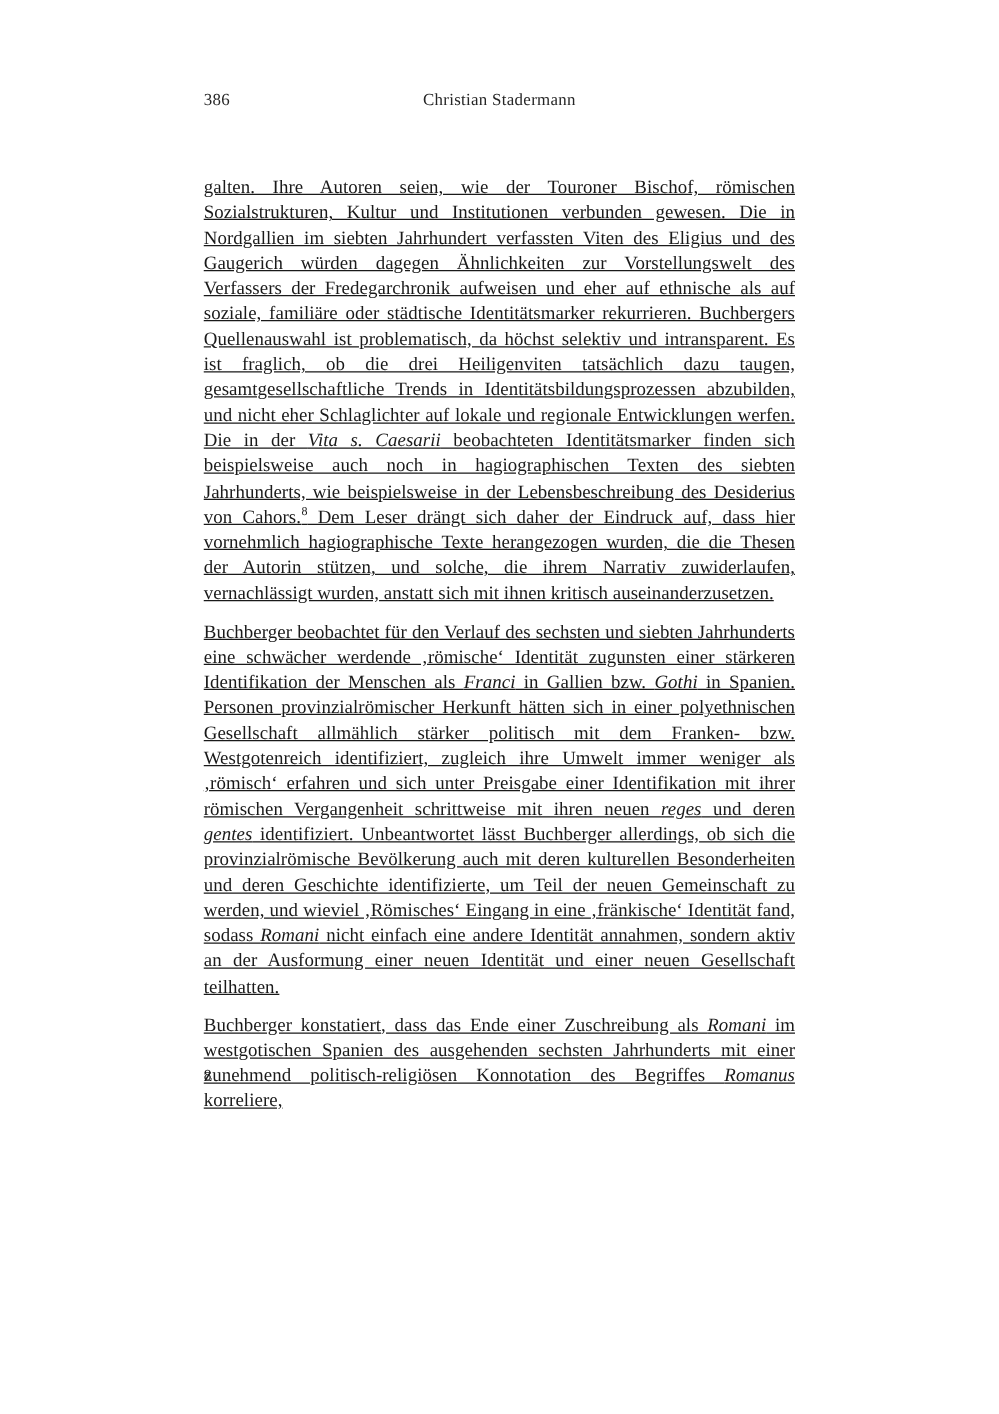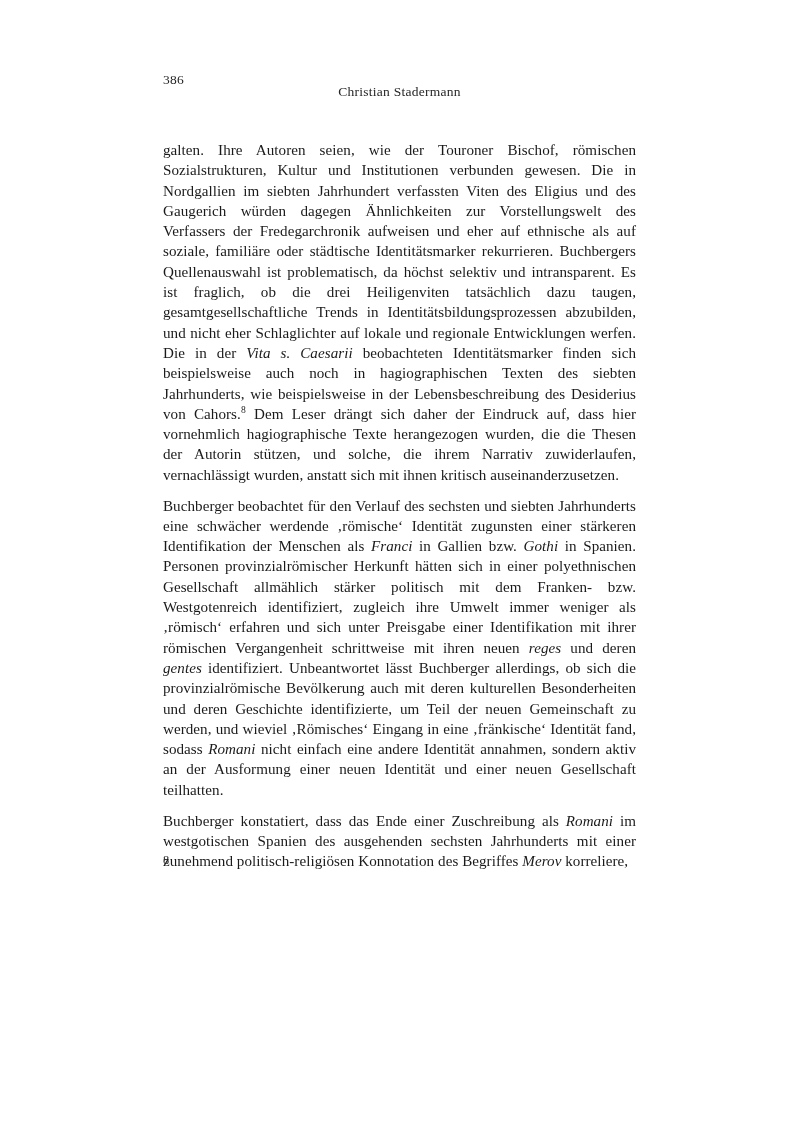--- a/index.html
+++ b/index.html
@@ -35,21 +35,21 @@
     position: absolute;
     left: 0;
     top: 0;
     font-size: 13.5px;
     color: #262626;
     letter-spacing: 0.2px;
   }
   .running-title {
     position: absolute;
     left: 0;
-    top: 12px;
+    top: 0;
     width: 473px;
     text-align: center;
     font-size: 13.5px;
     color: #262626;
     letter-spacing: 0.25px;
   }
 
   
   .textblock {
     position: absolute;
@@ -59,20 +59,21 @@
   }
   .para {
     margin: 0 0 10.5px 0;
     font-size: 15.1px;
     line-height: 20.3px;
     text-align: justify;
     text-justify: inter-word;
     hyphens: manual;
     color: #1a1a1a;
     letter-spacing: 0.05px;
+    text-decoration: underline;
   }
   .para:last-child {
     margin-bottom: 0;
   }
   .it {
     font-style: italic;
   }
   sup.fn {
     font-size: 9.6px;
     vertical-align: super;
@@ -110,21 +111,21 @@
 <div class="page">
 
   <div class="header">
     <span class="folio">386</span>
     <span class="running-title">Christian Stadermann</span>
   </div>
 
   <div class="textblock">
     <p class="para">galten. Ihre Autoren seien, wie der Touroner Bischof, römischen Sozialstrukturen, Kultur und Institutionen verbunden gewesen. Die in Nordgallien im siebten Jahrhundert verfassten Viten des Eligius und des Gaugerich würden dagegen Ähnlichkeiten zur Vorstellungswelt des Verfassers der Fredegarchronik aufweisen und eher auf ethnische als auf soziale, familiäre oder städtische Identitätsmarker rekurrieren. Buchbergers Quellenauswahl ist problematisch, da höchst selektiv und intransparent. Es ist fraglich, ob die drei Heiligenviten tatsächlich dazu taugen, gesamtgesellschaftliche Trends in Identitätsbildungsprozessen abzubilden, und nicht eher Schlaglichter auf lokale und regionale Entwicklungen werfen. Die in der <span class="it">Vita s. Caesarii</span> beobachteten Identitätsmarker finden sich beispielsweise auch noch in hagiographischen Texten des siebten Jahrhunderts, wie beispielsweise in der Lebensbeschreibung des Desiderius von Cahors.<sup class="fn">8</sup> Dem Leser drängt sich daher der Eindruck auf, dass hier vornehmlich hagiographische Texte herangezogen wurden, die die Thesen der Autorin stützen, und solche, die ihrem Narrativ zuwiderlaufen, vernachlässigt wurden, anstatt sich mit ihnen kritisch auseinanderzusetzen.</p>
     <p class="para">Buchberger beobachtet für den Verlauf des sechsten und siebten Jahrhunderts eine schwächer werdende ‚römische‘ Identität zugunsten einer stärkeren Identifikation der Menschen als <span class="it">Franci</span> in Gallien bzw. <span class="it">Gothi</span> in Spanien. Personen provinzialrömischer Herkunft hätten sich in einer polyethnischen Gesellschaft allmählich stärker politisch mit dem Franken- bzw. Westgotenreich identifiziert, zugleich ihre Umwelt immer weniger als ‚römisch‘ erfahren und sich unter Preisgabe einer Identifikation mit ihrer römischen Vergangenheit schrittweise mit ihren neuen <span class="it">reges</span> und deren <span class="it">gentes</span> identifiziert. Unbeantwortet lässt Buchberger allerdings, ob sich die provinzialrömische Bevölkerung auch mit deren kulturellen Besonderheiten und deren Geschichte identifizierte, um Teil der neuen Gemeinschaft zu werden, und wieviel ‚Römisches‘ Eingang in eine ‚fränkische‘ Identität fand, sodass <span class="it">Romani</span> nicht einfach eine andere Identität annahmen, sondern aktiv an der Ausformung einer neuen Identität und einer neuen Gesellschaft teilhatten.</p>
-    <p class="para">Buchberger konstatiert, dass das Ende einer Zuschreibung als <span class="it">Romani</span> im westgotischen Spanien des ausgehenden sechsten Jahrhunderts mit einer zunehmend politisch-religiösen Konnotation des Begriffes <span class="it">Merov</span> korreliere,</p>
+    <p class="para">Buchberger konstatiert, dass das Ende einer Zuschreibung als <span class="it">Romani</span> im westgotischen Spanien des ausgehenden sechsten Jahrhunderts mit einer zunehmend politisch-religiösen Konnotation des Begriffes <span class="it">Romanus</span> korreliere,</p>
   </div>
 
   <div class="footnotes">
     <div class="footnote">
       <span class="footnote-num">8</span>
     </div>
   </div>
 
 </div>
 

